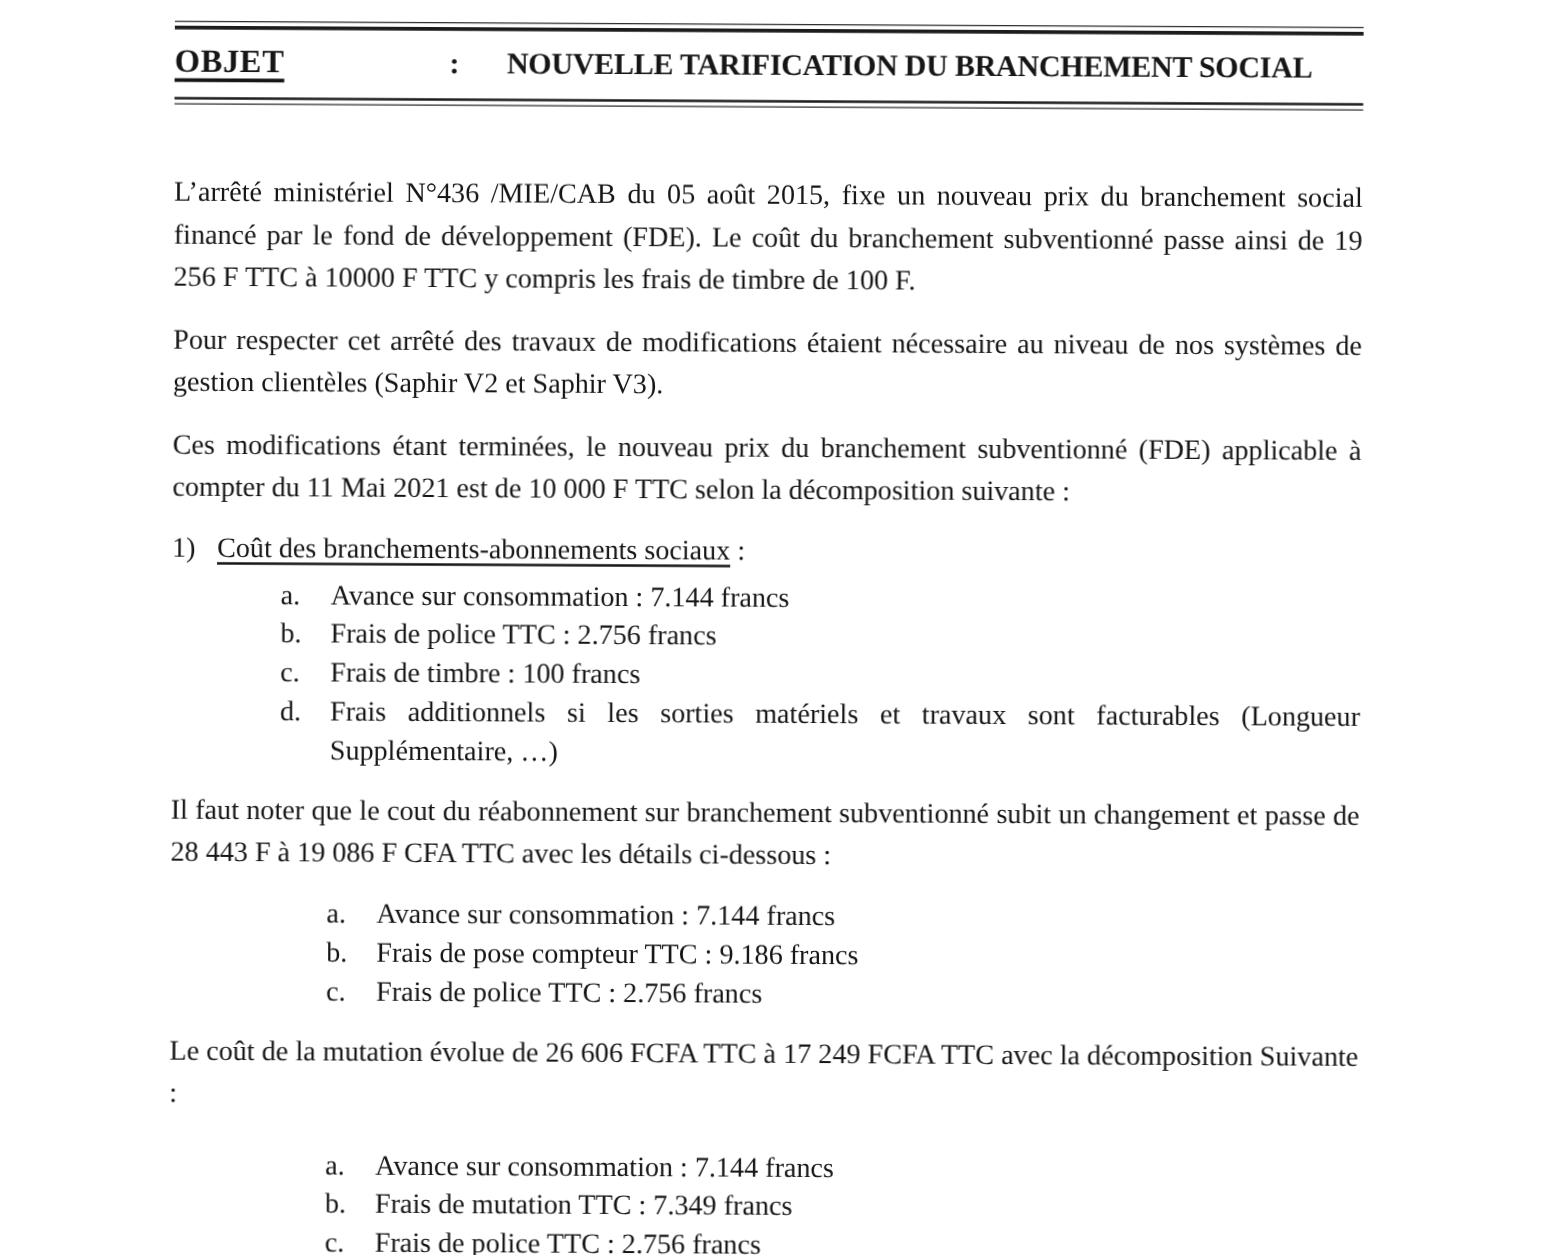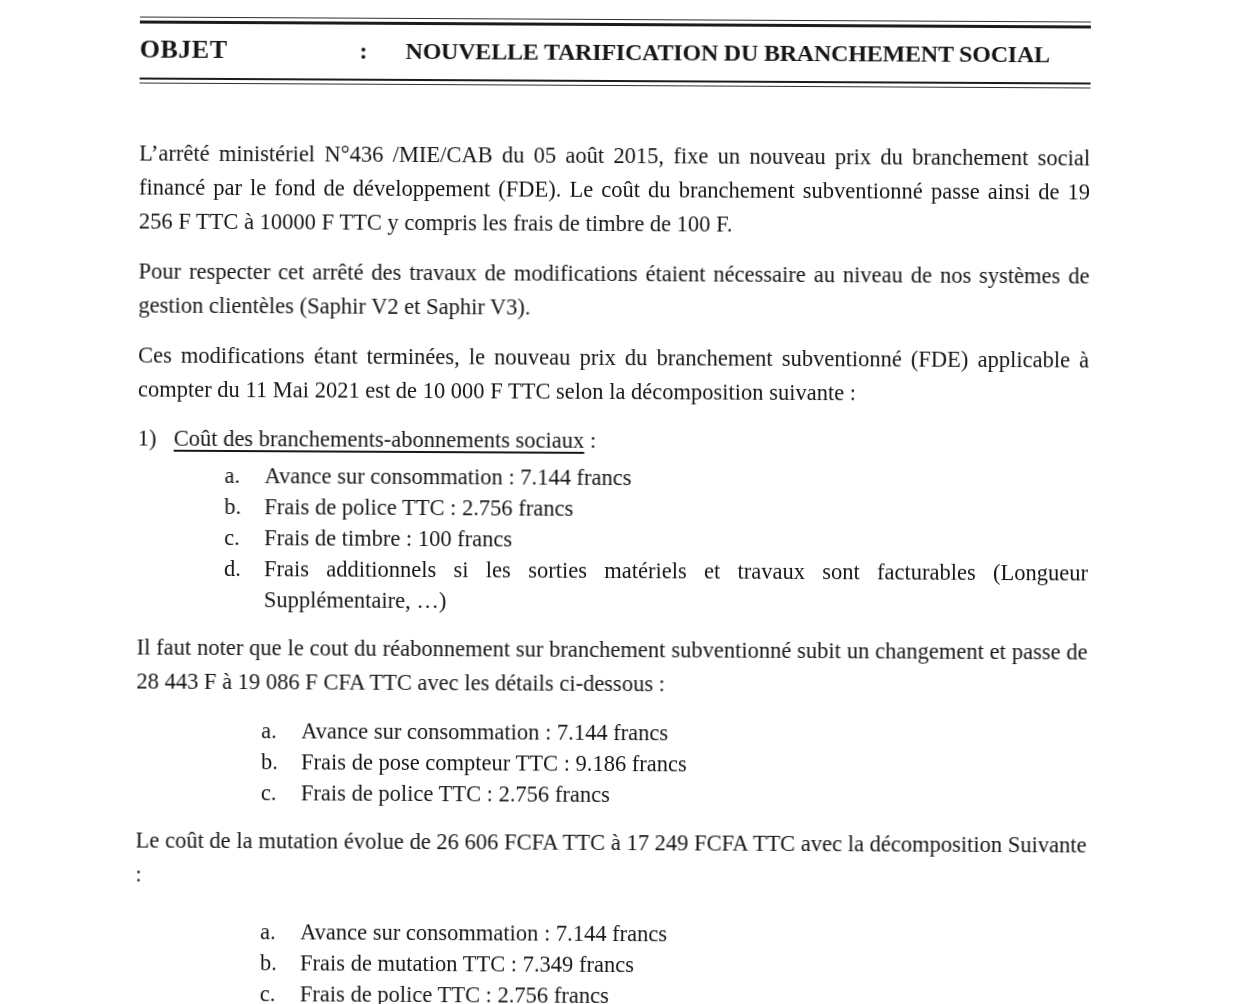--- a/index.html
+++ b/index.html
@@ -48,20 +48,21 @@
   .hdr-row {
     display: flex;
     align-items: baseline;
     margin: 11px 0 13px 0;
     white-space: nowrap;
   }
   .objet {
     font-weight: bold;
     font-size: 26px;
     letter-spacing: 0.5px;
+    text-decoration: underline;
     text-decoration-thickness: 2.5px;
     text-underline-offset: 5px;
   }
   .hdr-colon {
     font-weight: bold;
     font-size: 24px;
     margin-left: 132px;
   }
   .hdr-title {
     font-weight: bold;

